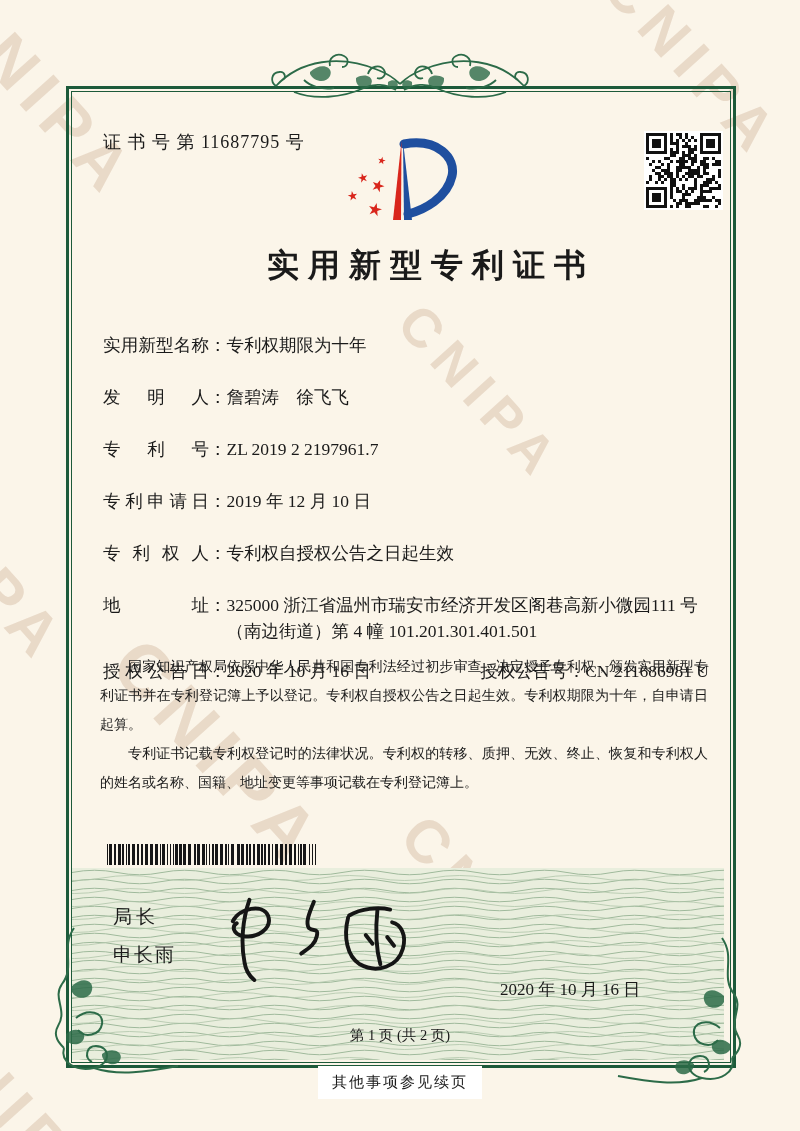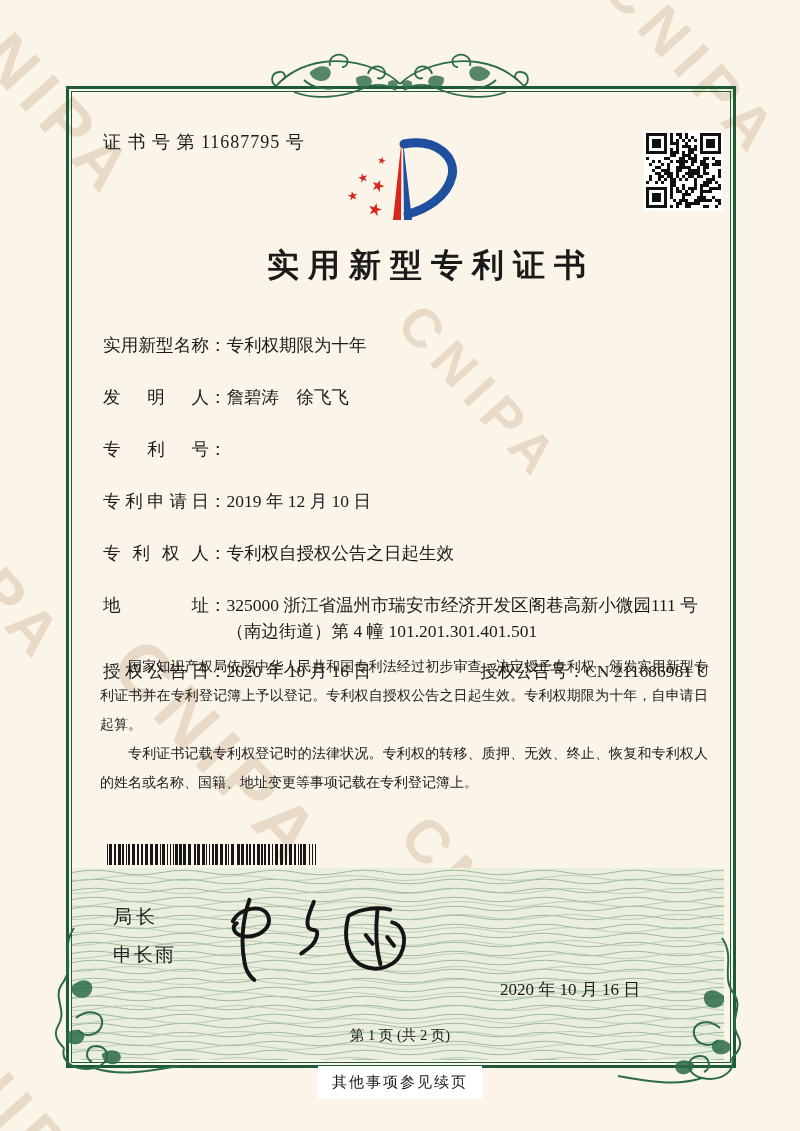--- a/index.html
+++ b/index.html
@@ -380,20 +380,21 @@
     <span class="fvalue">专利权期限为十年</span>
   </div>
   <div class="frow">
     <span class="flabel">发明人</span>
       <span class="fcolon">：</span>
     <span class="fvalue">詹碧涛　徐飞飞</span>
   </div>
   <div class="frow">
     <span class="flabel">专利号</span>
       <span class="fcolon">：</span>
+    <span class="fvalue">ZL 2019 2 2197961.7</span>
   </div>
   <div class="frow">
     <span class="flabel">专利申请日</span>
       <span class="fcolon">：</span>
     <span class="fvalue">2019 年 12 月 10 日</span>
   </div>
   <div class="frow">
     <span class="flabel">专利权人</span>
       <span class="fcolon">：</span>
     <span class="fvalue">专利权自授权公告之日起生效</span>

